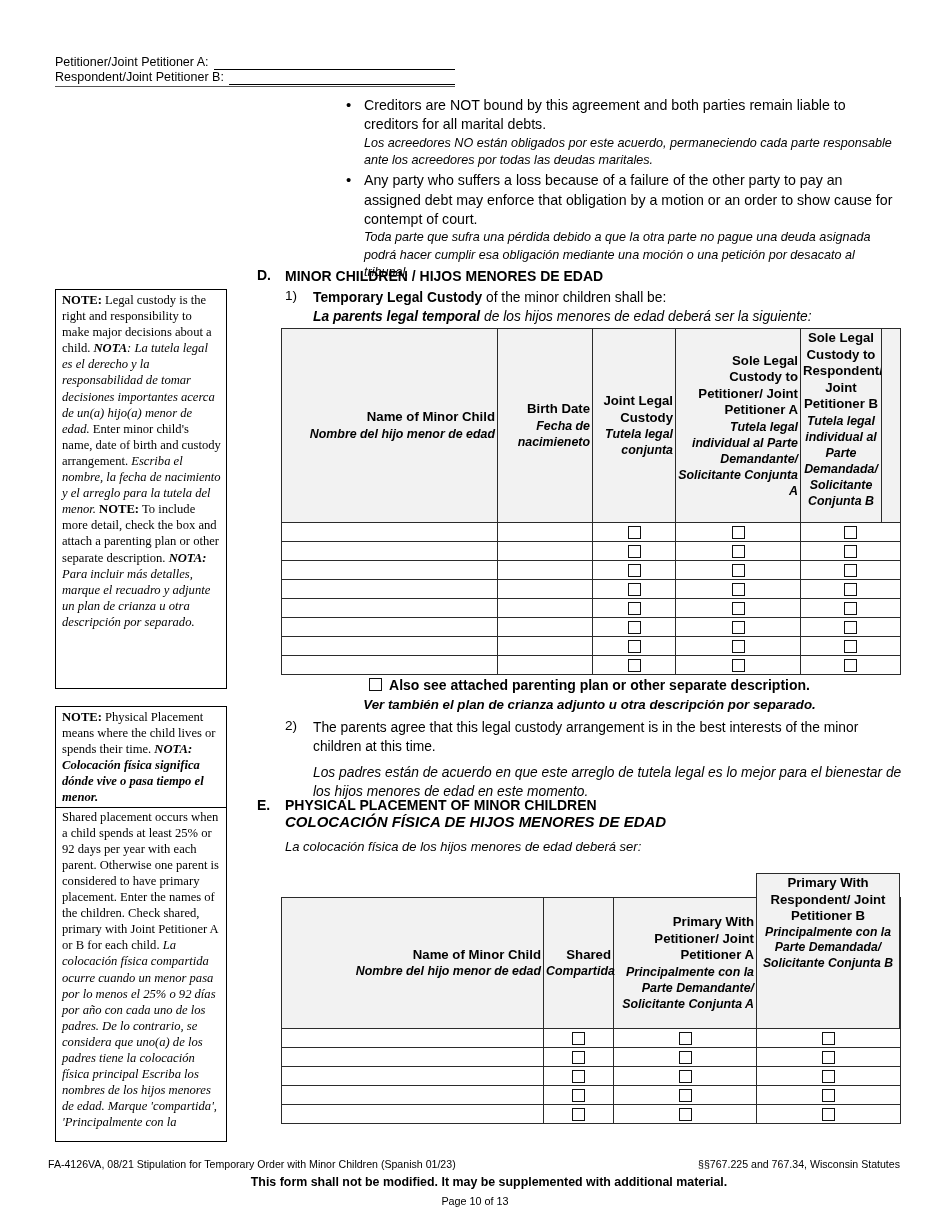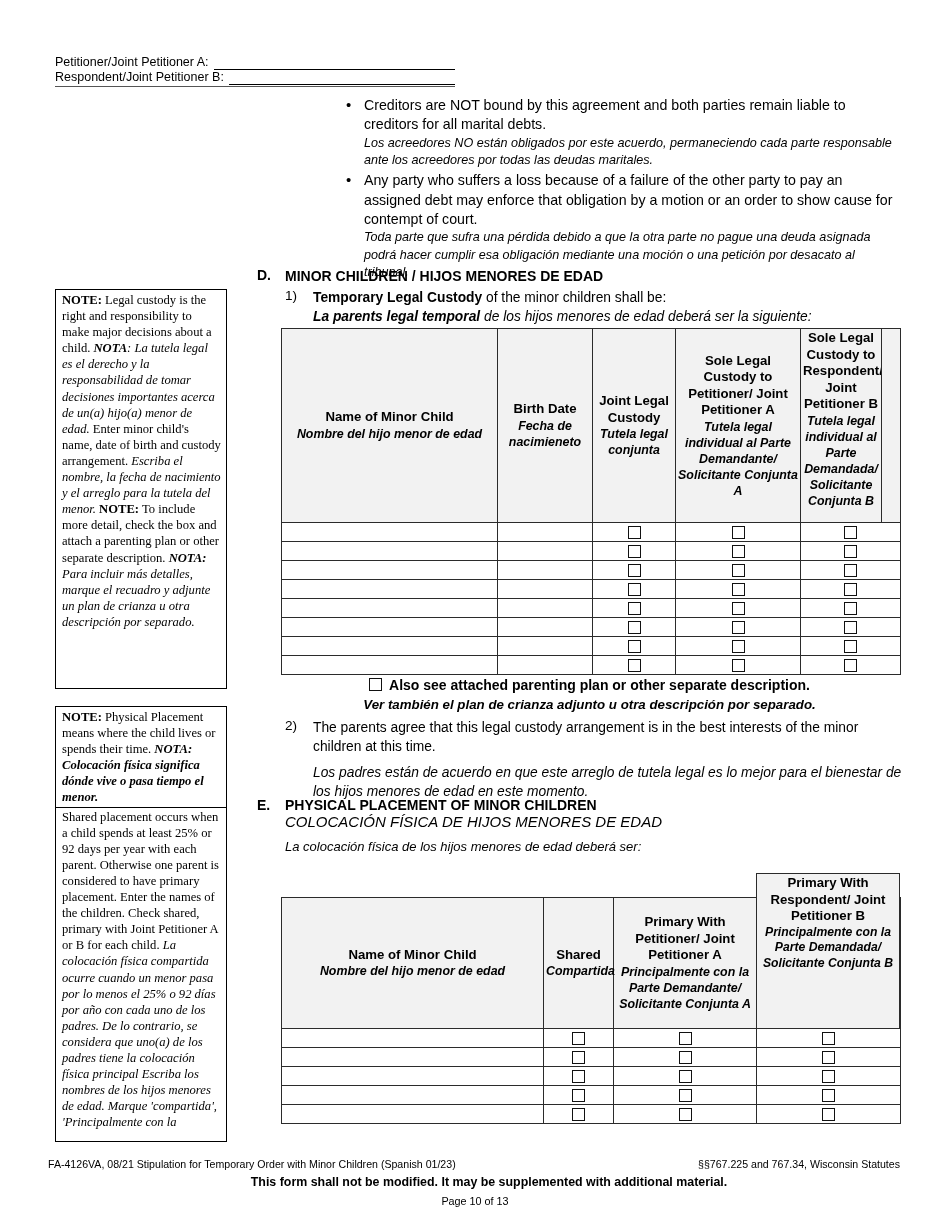--- a/index.html
+++ b/index.html
@@ -45,38 +45,38 @@
   #note-placement { left:55px; top:706px; width:172px; height:436px; }
   .note-box b { font-weight:bold; }
   .note-box .it { font-style:italic; }
   .note-box .bi { font-style:italic; font-weight:bold; }
   .note-div { border-top:1px solid #000; margin:1px -5px 1px -6px; }
 
   
   .sec { position:absolute; }
   .sec-letter { position:absolute; font-size:14px; font-weight:bold; }
   .sec-title  { font-size:14px; font-weight:bold; }
-  .sec-sub-it { font-size:14px; font-weight:normal; font-style:italic; }
+  .sec-sub-it { font-size:14px; font-weight:bold; font-style:italic; }
 
   .num-item { position:absolute; }
   .num-mark { position:absolute; left:0; font-size:13.6px; }
   .num-text { margin-left:28px; font-size:13.8px; line-height:19px; }
   .num-text b { font-weight:bold; }
   .num-text .esb { font-style:italic; font-weight:bold; }
   .num-text .es2 { font-style:italic; font-weight:normal; }
 
   
   .ftable { position:absolute; border-collapse:collapse; table-layout:fixed; }
   .ftable td, .ftable th { border:1px solid #2b2b2b; padding:0; }
   .ftable thead th {
      background:#f2f2f2;
      background-image: radial-gradient(#d9d9d9 0.6px, transparent 0.7px);
      background-size: 4px 4px;
      vertical-align:middle;
-     text-align:center;
+     text-align:right;
      font-size:13.2px;
      line-height:16.5px;
      font-weight:bold;
      padding:0 2px;
   }
   .ftable thead th .hit { font-style:italic; font-size:12.4px; line-height:16px; display:block; }
   .ftable thead th .hen { display:block; }
   .ftable tbody td { height:19px; background:#fff; }
   .cb-cell { text-align:center; vertical-align:middle; }
   .cbox {

